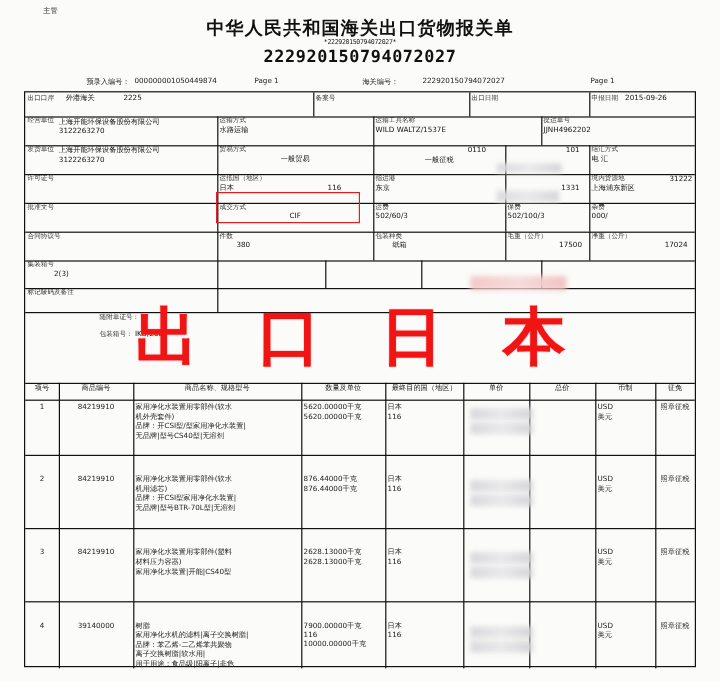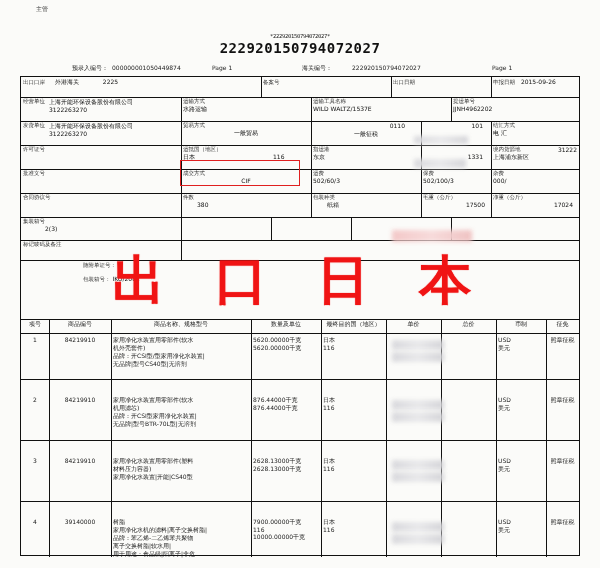--- a/index.html
+++ b/index.html
@@ -149,20 +149,21 @@
     white-space: normal;
     line-height: 1.35;
   }
 </style>
 </head>
 <body>
 
 <div class="page">
 
   <div class="corner-label">主管</div>
+  <div class="doc-title">中华人民共和国海关出口货物报关单</div>
   <div class="barcode">*222920150794072027*</div>
   <div class="barcode-num">222920150794072027</div>
 
   <div class="meta-row">
     <span class="m1">预录入编号：</span>
     <span style="left:90px">000000001050449874</span>
     <span class="m2">Page 1</span>
     <span class="m3">海关编号：</span>
     <span style="left:330px">222920150794072027</span>
     <span class="m4">Page 1</span>

